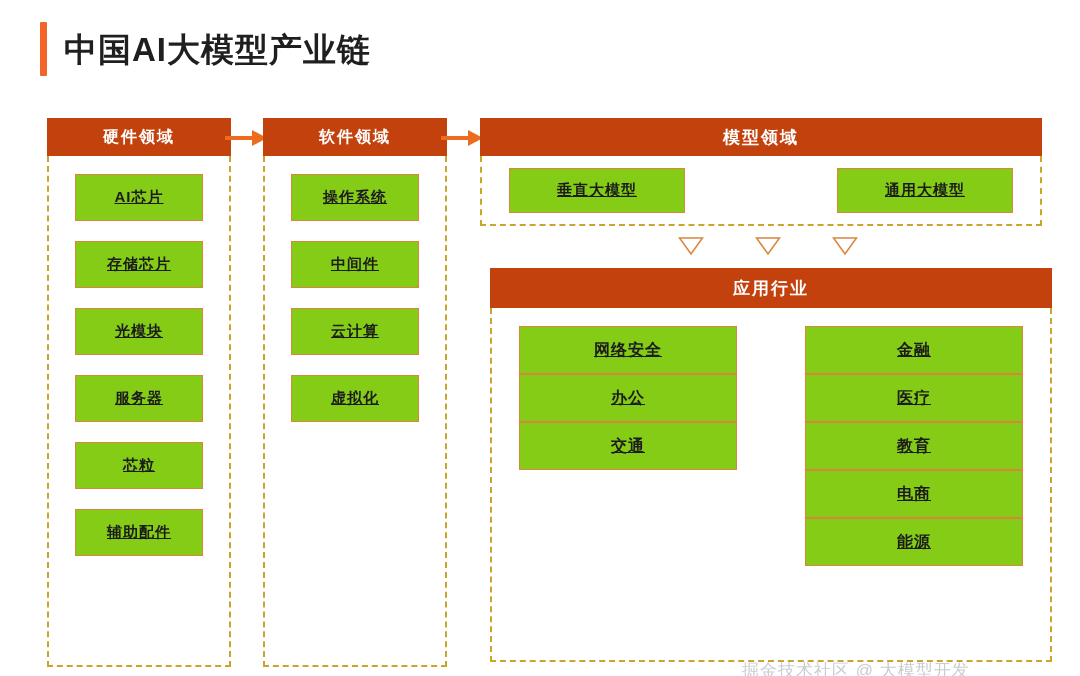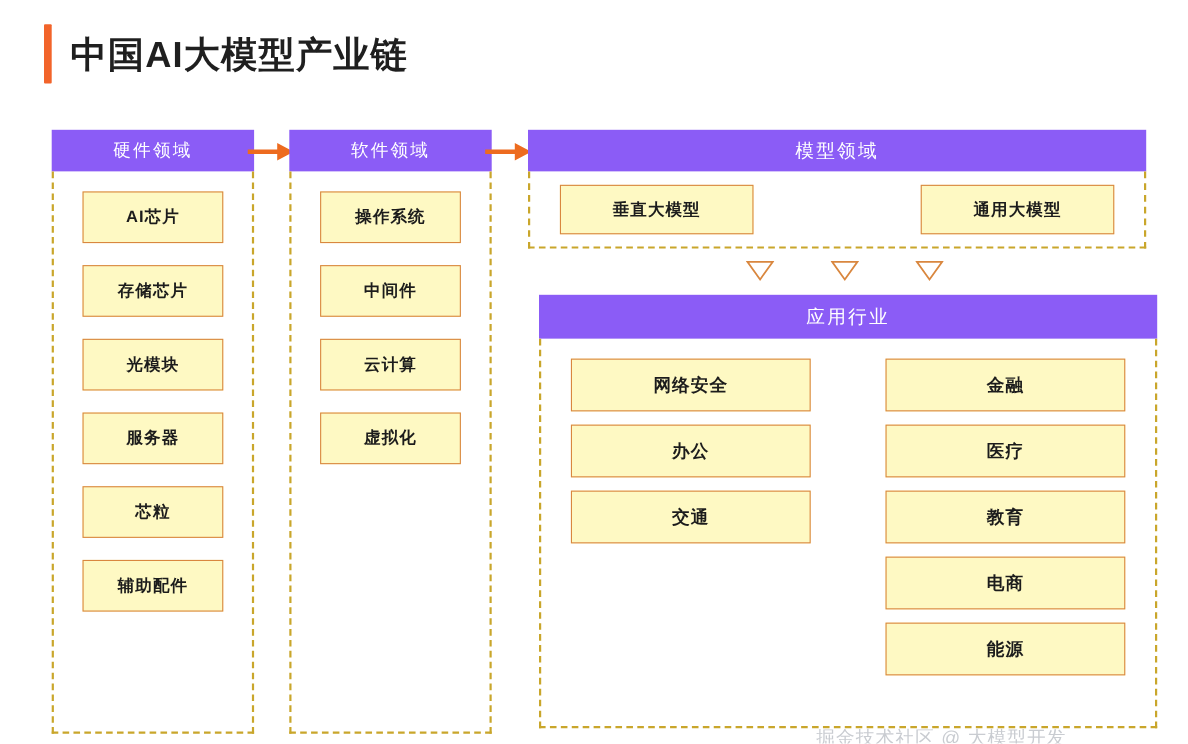--- a/index.html
+++ b/index.html
@@ -37,47 +37,48 @@
     font-size: 33px;
     font-weight: 700;
     letter-spacing: 1px;
     color: #1f1f1f;
     line-height: 1;
     white-space: nowrap;
   }
 
   
   .header-bar {
-    background: #8b5cf6;
+    background: #c2410c;
     color: #ffffff;
     font-size: 16px;
-    font-weight: 400;
+    font-weight: 700;
     letter-spacing: 2px;
     display: flex;
     align-items: center;
     justify-content: center;
     box-sizing: border-box;
   }
   .dashed-box {
     border: 2px dashed #C9A62B;
     border-top: none;
     box-sizing: border-box;
     background: #ffffff;
   }
   .item-box {
     border: 1.6px solid #D9873F;
-    background: #fef9c3;
+    background: #84cc16;
     box-sizing: border-box;
     display: flex;
     align-items: center;
     justify-content: center;
     font-size: 15px;
     font-weight: 700;
     color: #1c1c1c;
     letter-spacing: 1px;
+    text-decoration: underline;
   }
 
   
   .col-hardware {
     position: absolute;
     left: 47px;
     top: 118px;
     width: 184px;
   }
   .col-software {
@@ -176,21 +177,21 @@
   .app-section .dashed-box {
     width: 100%;
     height: 354px;
     padding: 18px 27px 14px 27px;
     display: flex;
     justify-content: space-between;
   }
   .app-col {
     display: flex;
     flex-direction: column;
-    gap: 12px;
+    gap: 0;
     width: 218px;
   }
   .app-col .item-box {
     width: 100%;
     height: 48px;
     font-size: 16px;
   }
 
   
   .watermark {

